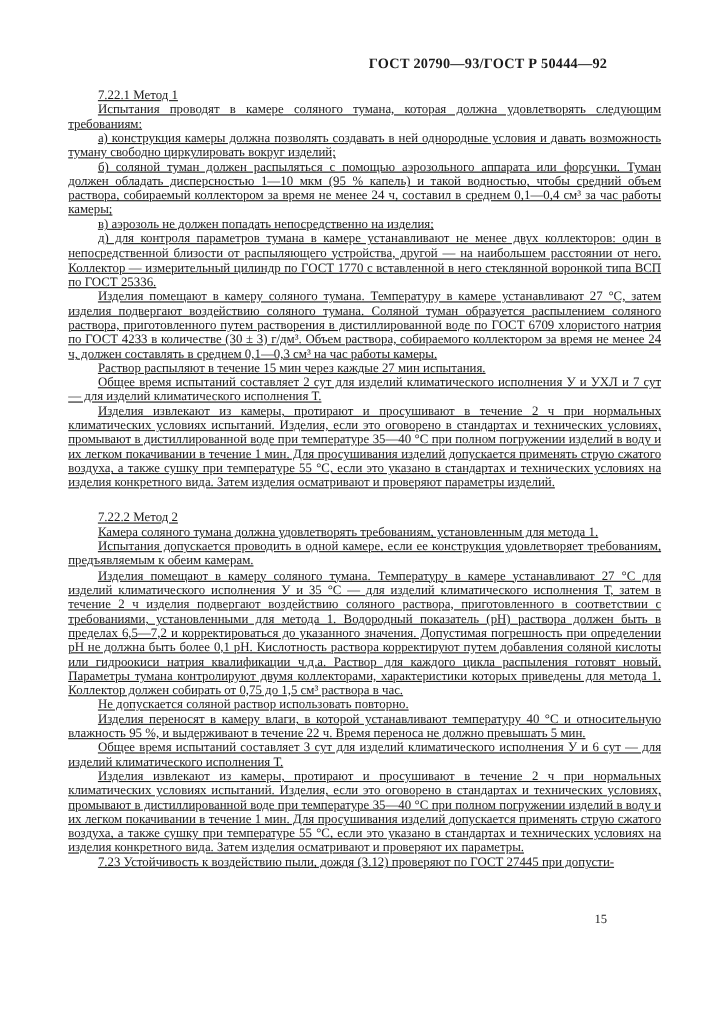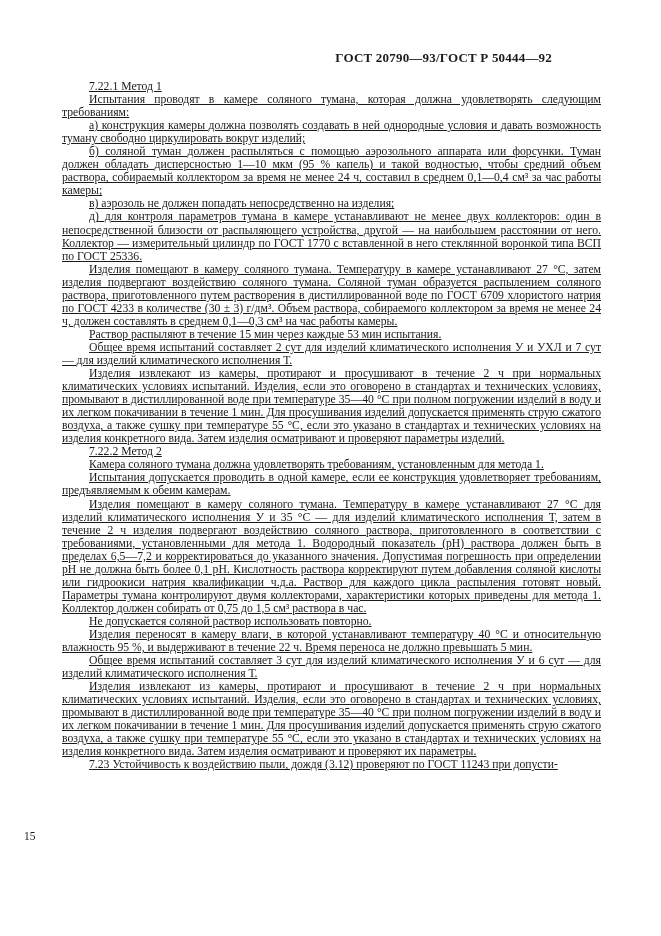--- a/index.html
+++ b/index.html
@@ -36,55 +36,55 @@
     font-size: 11.7px;
     line-height: 13.05px;
   }
   .content p {
     margin: 0;
     padding: 0;
     text-indent: 27px;
     text-decoration: underline;
   }
   .content p.spaced {
-    margin-top: 0;
+    margin-top: 19px;
   }
   .page-number {
     position: absolute;
     top: 830px;
     left: 0;
     right: 60px;
+    text-align: right;
     font-size: 11.5px;
-    margin-left: 24px;
   }
 </style>
 </head>
 <body>
 
 <div class="page">
 
   <div class="doc-header">ГОСТ 20790—93/ГОСТ Р 50444—92</div>
 
   <div class="content">
     <p>7.22.1 Метод 1</p>
     <p>Испытания проводят в камере соляного тумана, которая должна удовлетворять следующим требованиям:</p>
     <p>а) конструкция камеры должна позволять создавать в ней однородные условия и давать возможность туману свободно циркулировать вокруг изделий;</p>
     <p>б) соляной туман должен распыляться с помощью аэрозольного аппарата или форсунки. Туман должен обладать дисперсностью 1—10 мкм (95 % капель) и такой водностью, чтобы средний объем раствора, собираемый коллектором за время не менее 24 ч, составил в среднем 0,1—0,4 см³ за час работы камеры;</p>
     <p>в) аэрозоль не должен попадать непосредственно на изделия;</p>
     <p>д) для контроля параметров тумана в камере устанавливают не менее двух коллекторов: один в непосредственной близости от распыляющего устройства, другой — на наибольшем расстоянии от него. Коллектор — измерительный цилиндр по ГОСТ 1770 с вставленной в него стеклянной воронкой типа ВСП по ГОСТ 25336.</p>
     <p>Изделия помещают в камеру соляного тумана. Температуру в камере устанавливают 27 °С, затем изделия подвергают воздействию соляного тумана. Соляной туман образуется распылением соляного раствора, приготовленного путем растворения в дистиллированной воде по ГОСТ 6709 хлористого натрия по ГОСТ 4233 в количестве (30 ± 3) г/дм³. Объем раствора, собираемого коллектором за время не менее 24 ч, должен составлять в среднем 0,1—0,3 см³ на час работы камеры.</p>
-    <p>Раствор распыляют в течение 15 мин через каждые 53 мин испытания.</p>
+    <p>Раствор распыляют в течение 15 мин через каждые 27 мин испытания.</p>
     <p>Общее время испытаний составляет 2 сут для изделий климатического исполнения У и УХЛ и 7 сут — для изделий климатического исполнения Т.</p>
     <p>Изделия извлекают из камеры, протирают и просушивают в течение 2 ч при нормальных климатических условиях испытаний. Изделия, если это оговорено в стандартах и технических условиях, промывают в дистиллированной воде при температуре 35—40 °С при полном погружении изделий в воду и их легком покачивании в течение 1 мин. Для просушивания изделий допускается применять струю сжатого воздуха, а также сушку при температуре 55 °С, если это указано в стандартах и технических условиях на изделия конкретного вида. Затем изделия осматривают и проверяют параметры изделий.</p>
     <p class="spaced">7.22.2 Метод 2</p>
     <p>Камера соляного тумана должна удовлетворять требованиям, установленным для метода 1.</p>
     <p>Испытания допускается проводить в одной камере, если ее конструкция удовлетворяет требованиям, предъявляемым к обеим камерам.</p>
     <p>Изделия помещают в камеру соляного тумана. Температуру в камере устанавливают 27 °С для изделий климатического исполнения У и 35 °С — для изделий климатического исполнения Т, затем в течение 2 ч изделия подвергают воздействию соляного раствора, приготовленного в соответствии с требованиями, установленными для метода 1. Водородный показатель (рН) раствора должен быть в пределах 6,5—7,2 и корректироваться до указанного значения. Допустимая погрешность при определении рН не должна быть более 0,1 рН. Кислотность раствора корректируют путем добавления соляной кислоты или гидроокиси натрия квалификации ч.д.а. Раствор для каждого цикла распыления готовят новый. Параметры тумана контролируют двумя коллекторами, характеристики которых приведены для метода 1. Коллектор должен собирать от 0,75 до 1,5 см³ раствора в час.</p>
     <p>Не допускается соляной раствор использовать повторно.</p>
     <p>Изделия переносят в камеру влаги, в которой устанавливают температуру 40 °С и относительную влажность 95 %, и выдерживают в течение 22 ч. Время переноса не должно превышать 5 мин.</p>
     <p>Общее время испытаний составляет 3 сут для изделий климатического исполнения У и 6 сут — для изделий климатического исполнения Т.</p>
     <p>Изделия извлекают из камеры, протирают и просушивают в течение 2 ч при нормальных климатических условиях испытаний. Изделия, если это оговорено в стандартах и технических условиях, промывают в дистиллированной воде при температуре 35—40 °С при полном погружении изделий в воду и их легком покачивании в течение 1 мин. Для просушивания изделий допускается применять струю сжатого воздуха, а также сушку при температуре 55 °С, если это указано в стандартах и технических условиях на изделия конкретного вида. Затем изделия осматривают и проверяют их параметры.</p>
-    <p>7.23 Устойчивость к воздействию пыли, дождя (3.12) проверяют по ГОСТ 11243 при допусти-</p>
+    <p>7.23 Устойчивость к воздействию пыли, дождя (3.12) проверяют по ГОСТ 27445 при допусти-</p>
   </div>
 
   <div class="page-number">15</div>
 
 </div>
 
 </body></html>

